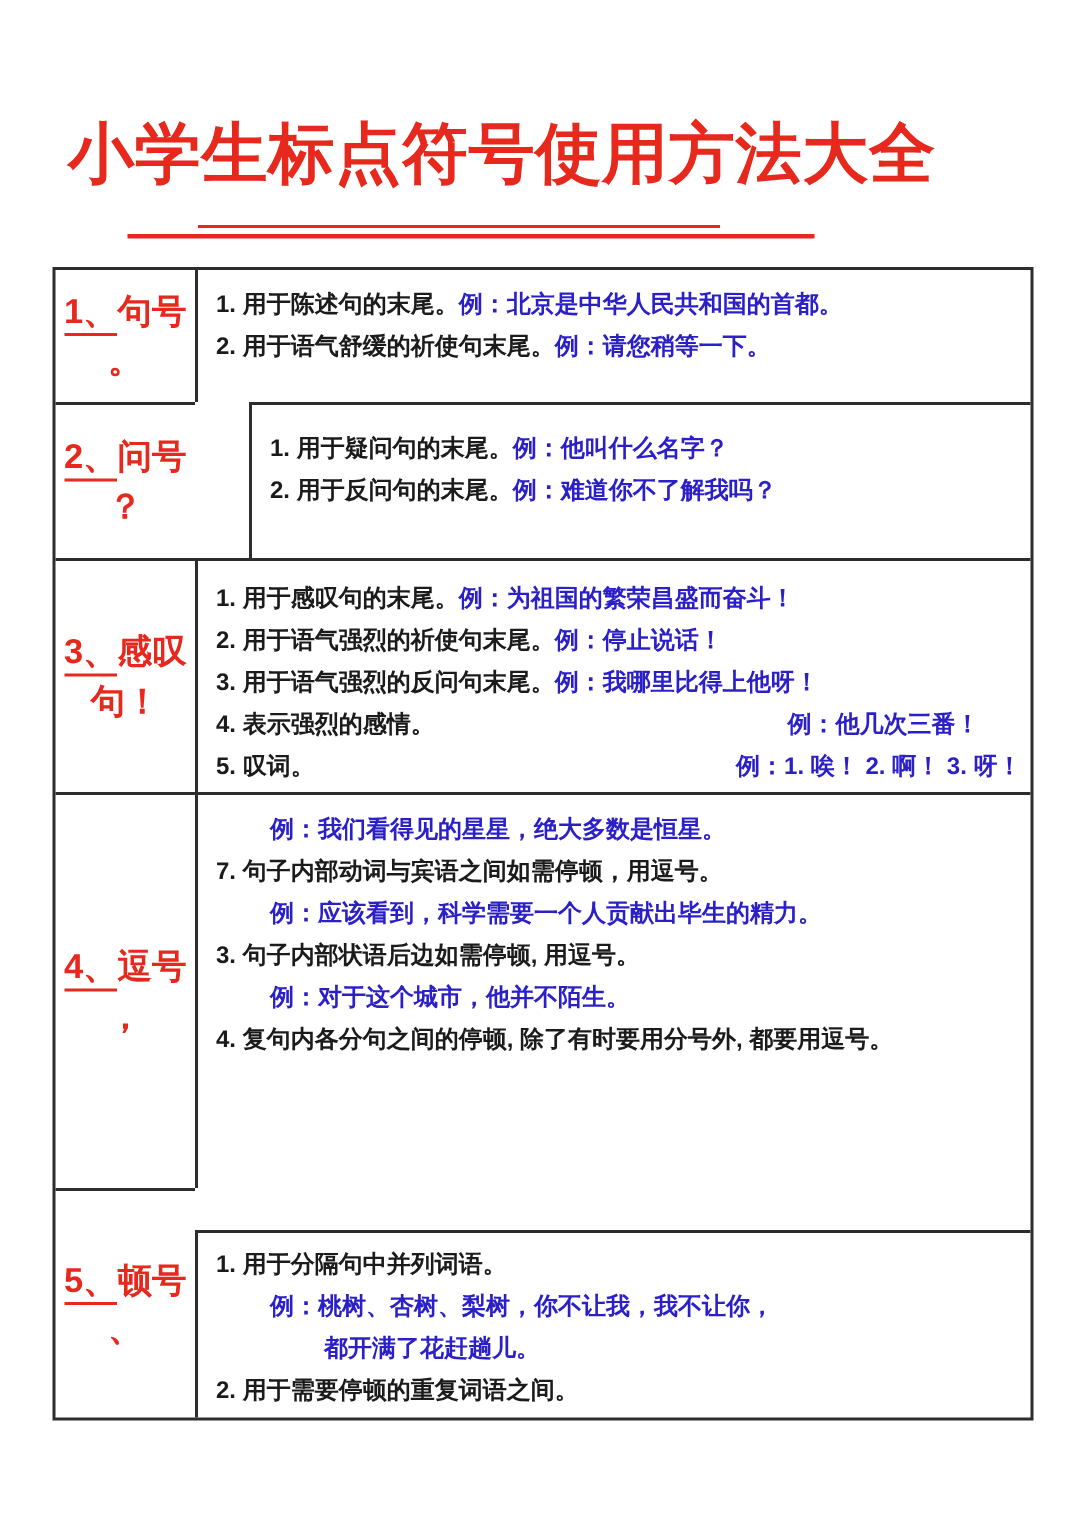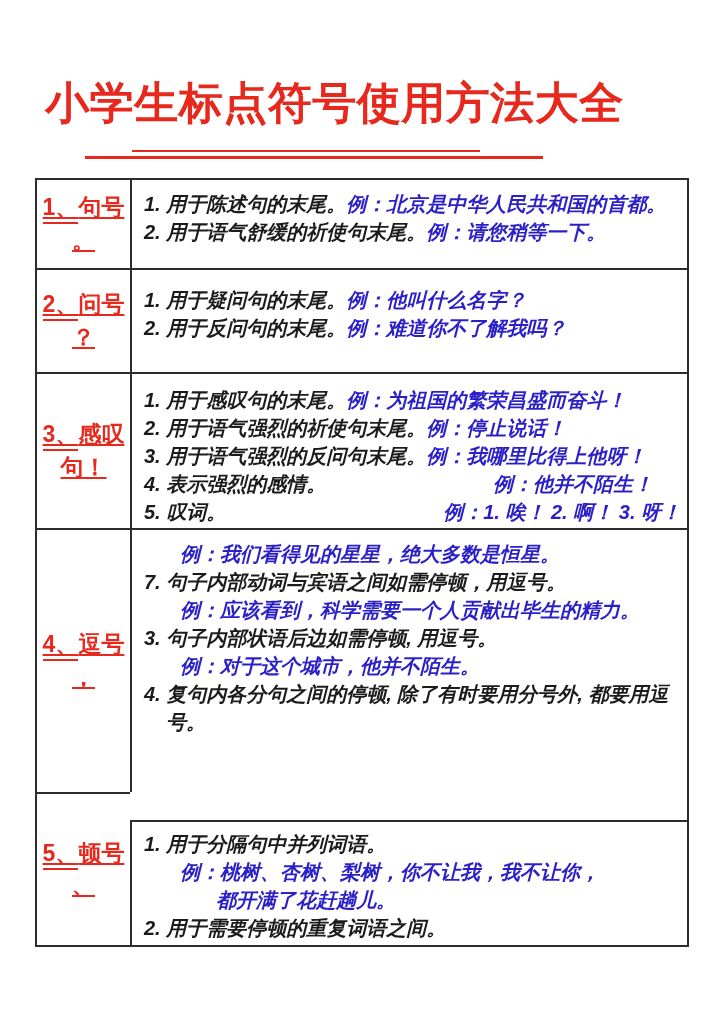--- a/index.html
+++ b/index.html
@@ -41,33 +41,31 @@
   .cell{box-sizing:border-box;min-width:0;overflow:hidden;}
   .cell.bt{border-top:2px solid var(--line);}
   .cell.label{
     display:flex;flex-direction:column;
     align-items:center;justify-content:center;
     gap:7px;
     color:var(--red);
     font-size:23px;line-height:1.1;
     text-align:center;
     padding:10px;
-    text-decoration:underline;
   }
   .label-top{white-space:nowrap;}
   .num{border-bottom:2px solid var(--red);padding-bottom:2px;}
   .label-symbol{font-size:23px;}
   .cell.content{
     border-left:2px solid var(--line);
     padding:10px 6px 0 12px;
     color:var(--ink);
-    font-size:20px;
-    font-style:italic;
+    font-size:16px;
   }
-  .cell.content.pt16{padding-top:16px;}
+  .cell.content.pt16{padding-top:16px;margin-left:36px;}
   .cell.content.pt12{padding-top:12px;}
   .cell.content.pt8{padding-top:8px;margin-top:28px;}
   .ln{line-height:28px;}
   .ln-in{white-space:nowrap;}
   .ex{color:var(--blue);}
   .spread{display:flex;justify-content:space-between;white-space:nowrap;}
   .spread .ex.mr{margin-right:28px;}
   .rule-ln{padding-left:22px;text-indent:-22px;}
   .ex-ln{padding-left:36px;white-space:nowrap;}
   .ex-ln2{padding-left:72px;white-space:nowrap;}
@@ -102,21 +100,21 @@
   <div class="cell label bt">
     <div class="label-top"><span class="num">3、</span><span>感叹</span></div>
     <div class="label-symbol">句！</div>
   </div>
   <div class="cell content bt pt12">
     <div class="ln ln-in"><span>1. 用于感叹句的末尾。</span><span class="ex">例：为祖国的繁荣昌盛而奋斗！</span></div>
     <div class="ln ln-in"><span>2. 用于语气强烈的祈使句末尾。</span><span class="ex">例：停止说话！</span></div>
     <div class="ln ln-in"><span>3. 用于语气强烈的反问句末尾。</span><span class="ex">例：我哪里比得上他呀！</span></div>
     <div class="ln spread">
         <span>4. 表示强烈的感情。</span>
-        <span class="ex mr">例：他并不陌生！</span>
+        <span class="ex mr">例：他几次三番！</span>
       </div>
     <div class="ln spread">
         <span>5. 叹词。</span>
         <span class="ex">例：1. 唉！ 2. 啊！ 3. 呀！</span>
       </div>
   </div>
 
   <div class="cell label bt">
     <div class="label-top"><span class="num">4、</span><span>逗号</span></div>
     <div class="label-symbol">，</div>

